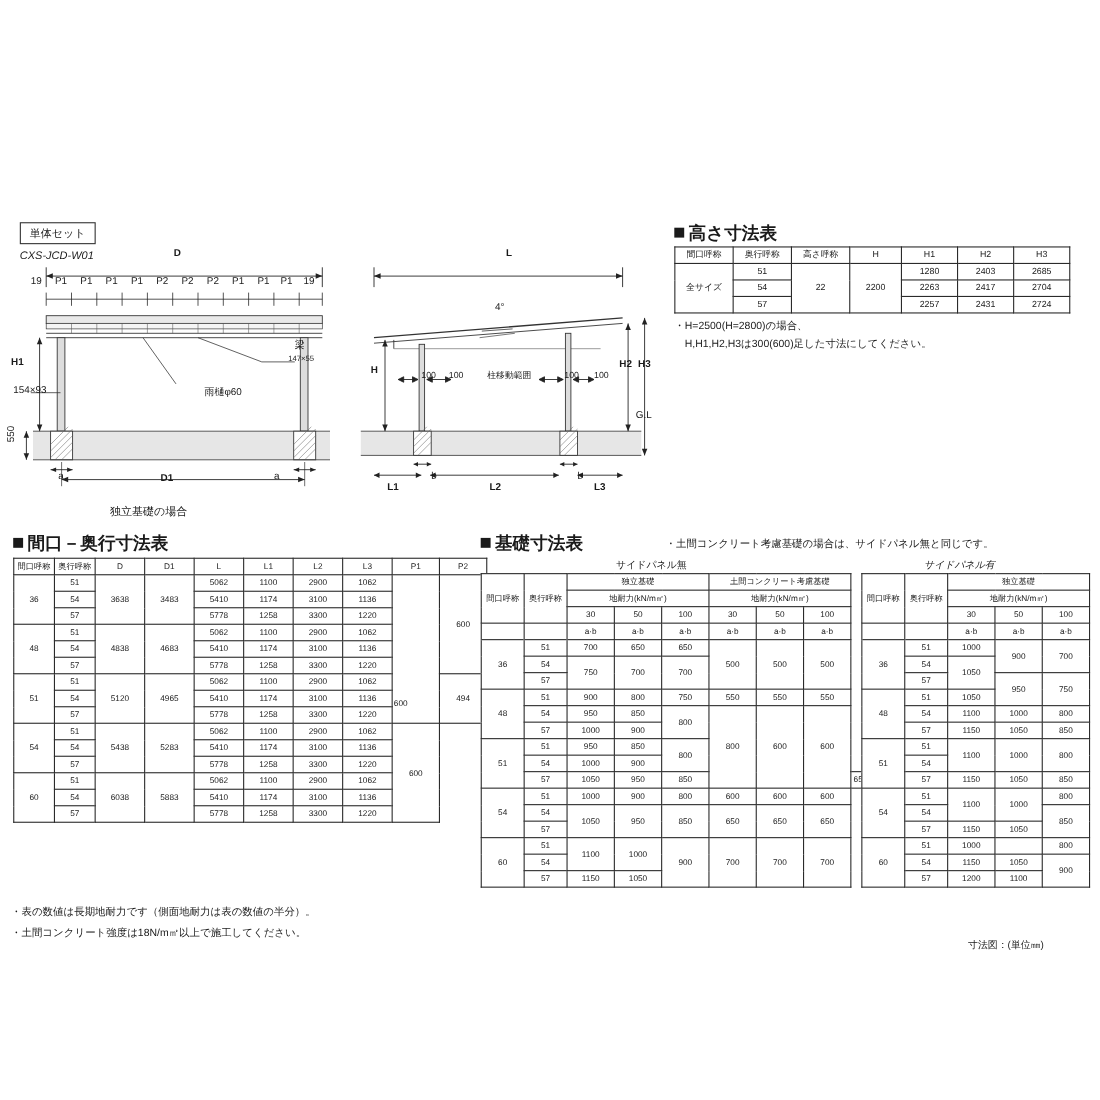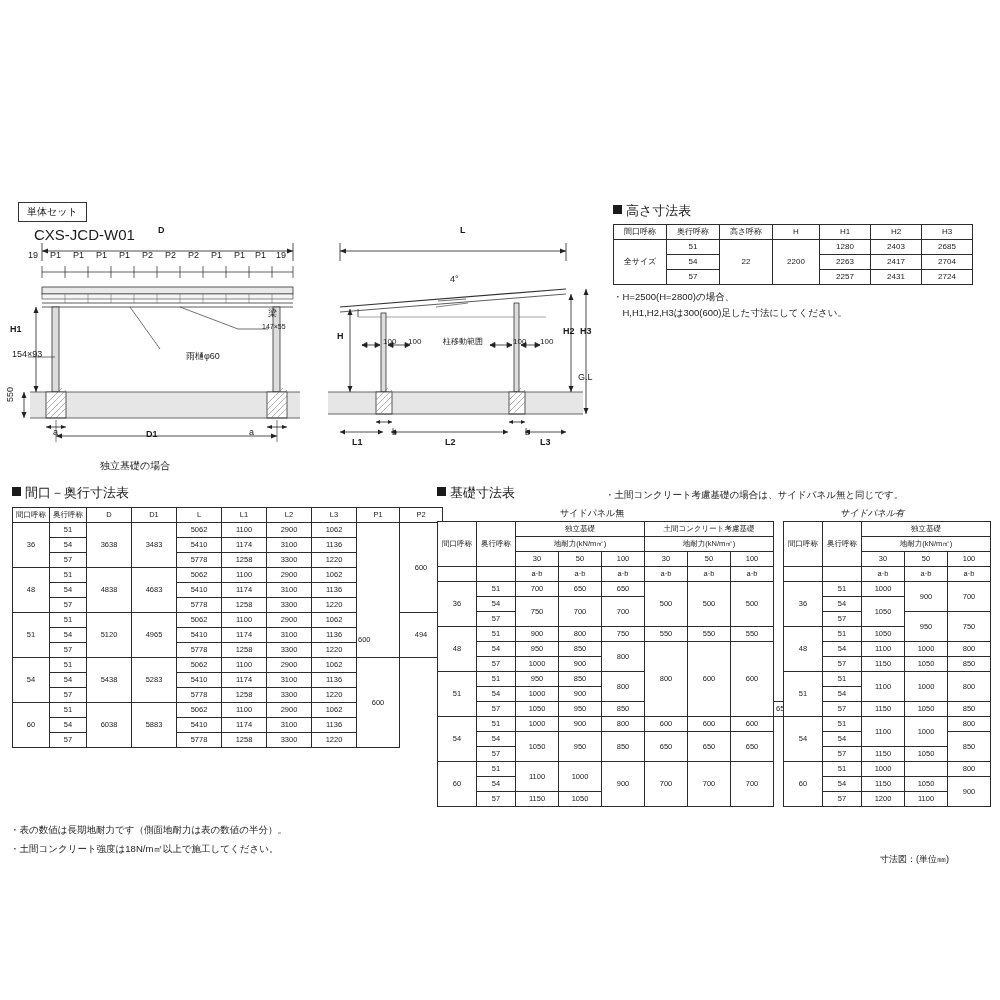--- a/index.html
+++ b/index.html
@@ -10,21 +10,21 @@
   }
   .page{position:absolute;left:0;top:0;width:1000px;height:953px;margin-top:32px;}
 
   
   .lbl{position:absolute;font-size:9px;line-height:1.1;white-space:nowrap;}
   .lbl.sm{font-size:8px;}
   .lbl.xs{font-size:7px;}
   .lbl.b{font-weight:bold;}
 
   
-  .sec-head{position:absolute;font-size:13px;font-weight:normal;white-space:nowrap;}
+  .sec-head{position:absolute;font-size:16px;font-weight:bold;white-space:nowrap;}
   .sec-head .mk{display:inline-block;width:9px;height:9px;background:#1a1a1a;margin-right:4px;vertical-align:1px;}
 
   
   .boxtitle{position:absolute;border:1px solid #333;font-size:10px;padding:2px 8px;white-space:nowrap;}
 
   
   table.t{border-collapse:collapse;font-size:8px;line-height:1;background:#fff;}
   table.t td,table.t th{
     border:1px solid #2b2b2b;padding:1px 2px;text-align:center;font-weight:normal;
     white-space:nowrap;height:12px;
@@ -38,21 +38,21 @@
 
   .orange{color:#e2761b;}
   .note{position:absolute;font-size:9.5px;line-height:1.5;white-space:nowrap;}
 </style>
 </head>
 <body>
 
 <div class="page">
 
   <div class="boxtitle" style="left:18px;top:170px;">単体セット</div>
-  <div class="lbl" style="left:34px;top:195px;font-size:15px;">CXS-JCD-W01</div>
+  <div class="lbl" style="left:18px;top:195px;font-size:10px;font-style:italic;">CXS-JCD-W01</div>
 
   <div class="wrap" style="left:10px;top:185px;">
     <svg width="310" height="250" viewBox="0 0 310 250">
 
       <line x1="32" y1="34" x2="283" y2="34" stroke="#222" stroke-width="0.8"></line>
       <path d="M32,34 l6,-2.5 v5 z" fill="#222"></path>
       <path d="M283,34 l-6,-2.5 v5 z" fill="#222"></path>
       <line x1="32" y1="26" x2="32" y2="44" stroke="#222" stroke-width="0.8"></line>
       <line x1="283" y1="26" x2="283" y2="44" stroke="#222" stroke-width="0.8"></line>
 

